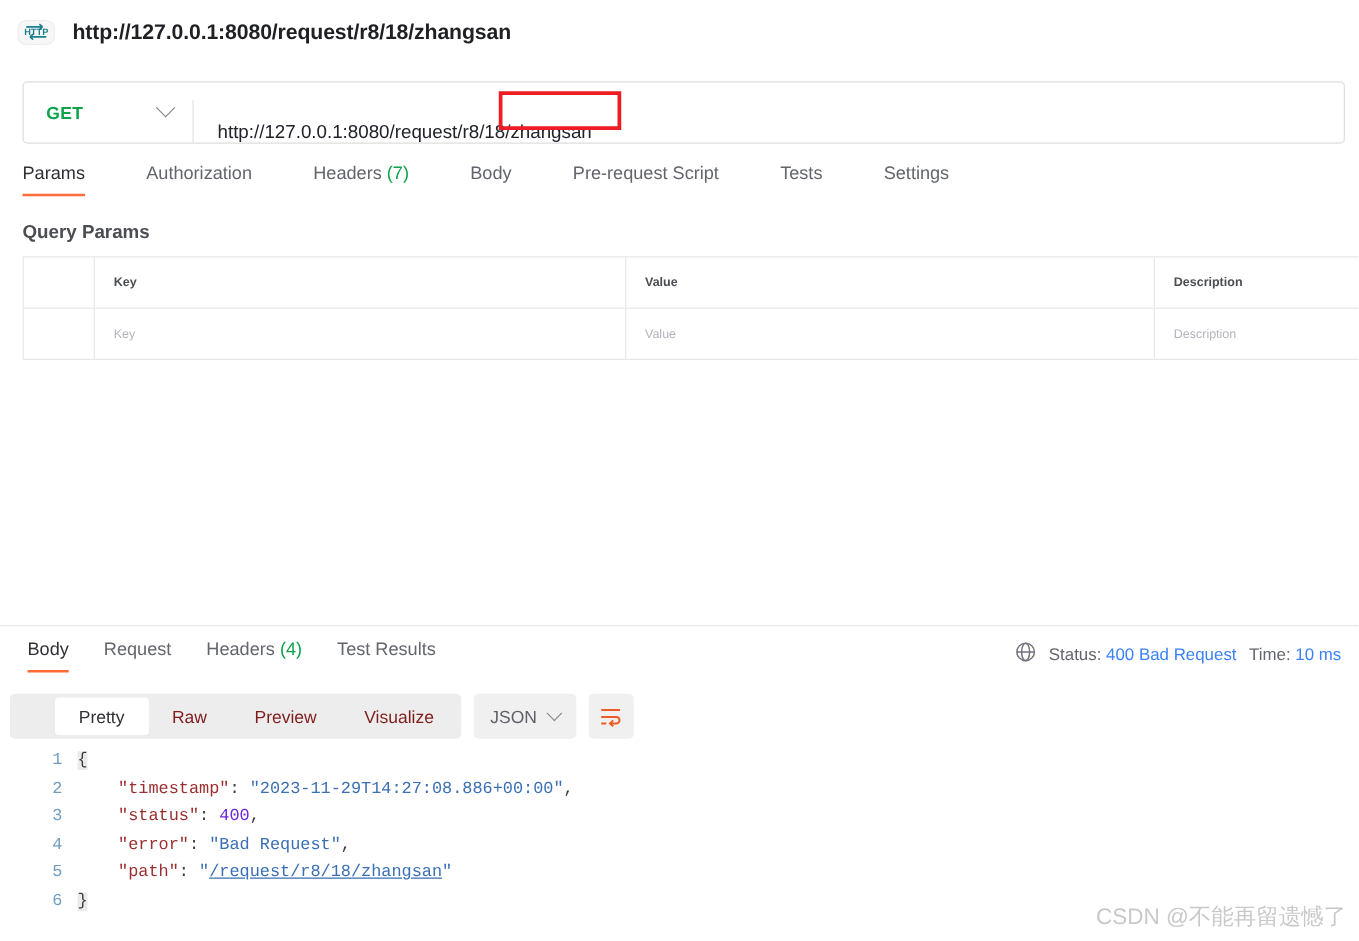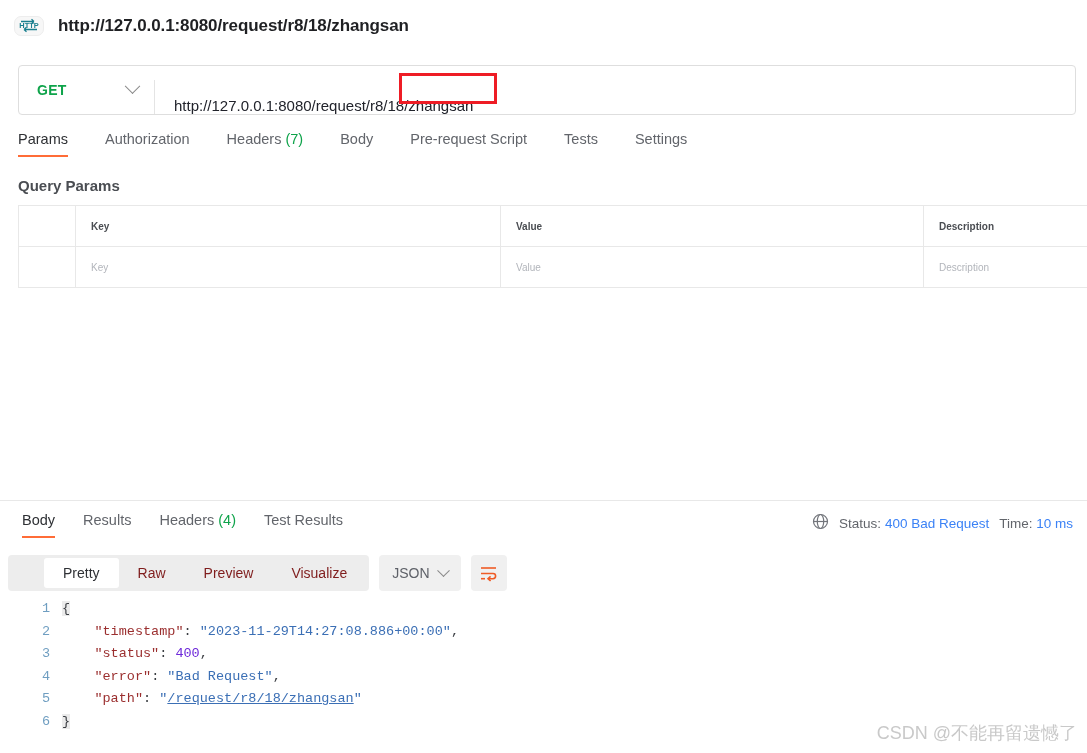--- a/index.html
+++ b/index.html
@@ -97,21 +97,21 @@
     border: 3px solid #ee1c25;
     pointer-events: none;
   }
 
   
   .req-tabs {
     position: absolute;
     left: 18px; top: 131px;
     display: flex;
     align-items: flex-start;
-    gap: 4px;
+    gap: 16px;
   }
   .req-tab {
     font-size: 14.5px;
     color: #62656b;
     padding: 0 17px 10px 0;
     margin-right: 16px;
     position: relative;
     white-space: nowrap;
   }
   .req-tab:first-child { padding-left: 0; }
@@ -372,21 +372,21 @@
     </div>
   </div>
 
   <div class="resp-divider"></div>
 
   <div class="resp-tabs">
     <div class="resp-tab active">
       <span>Body</span>
     </div>
     <div class="resp-tab">
-      <span>Results</span>
+      <span>Request</span>
     </div>
     <div class="resp-tab">
       <span>Headers</span>
       <span class="tab-count">(4)</span>
     </div>
     <div class="resp-tab">
       <span>Test Results</span>
     </div>
   </div>
 

